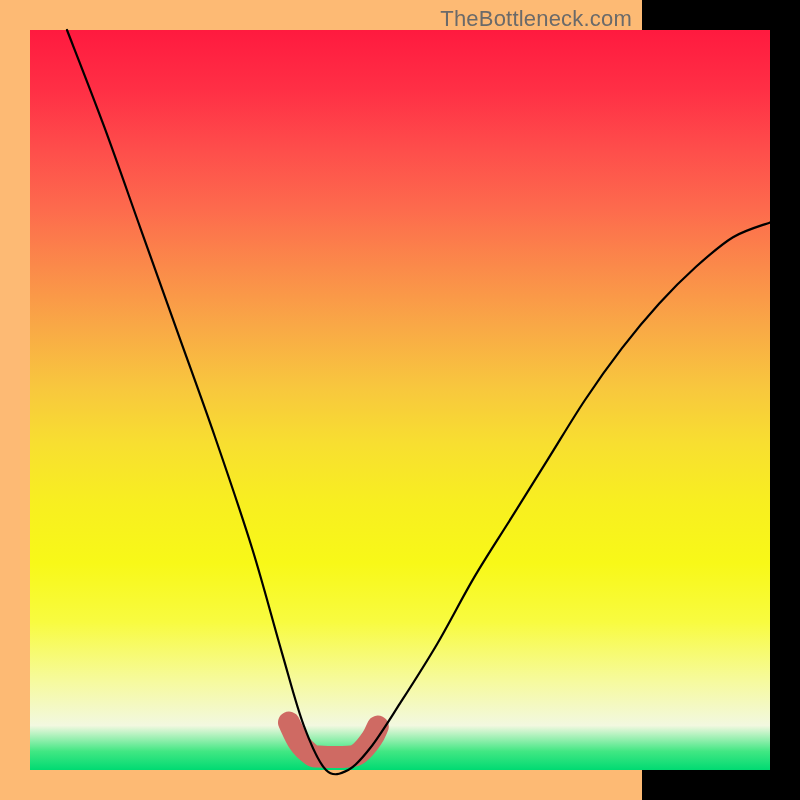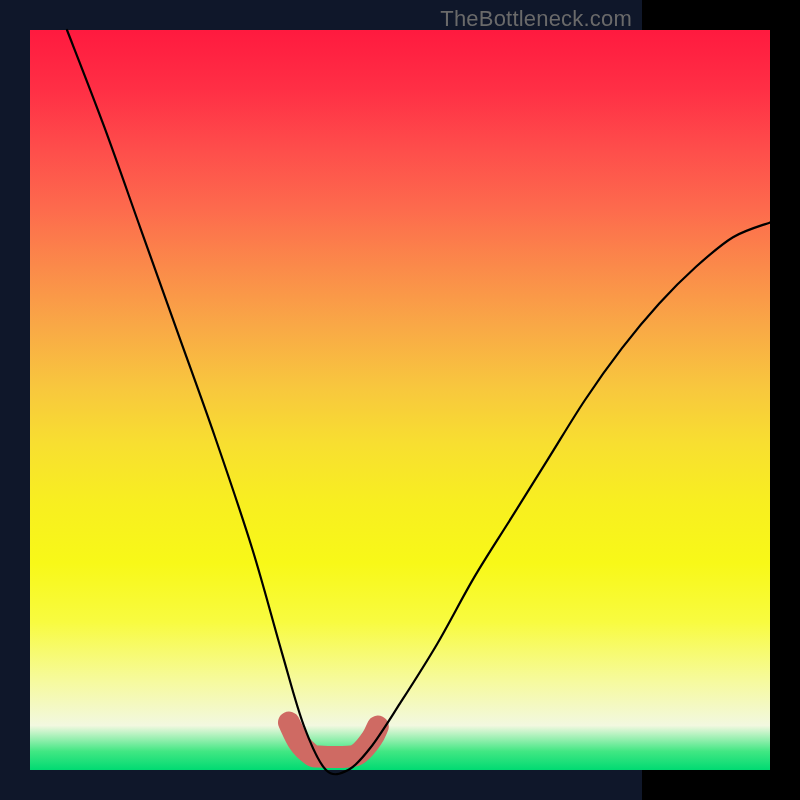--- a/index.html
+++ b/index.html
@@ -10,21 +10,21 @@
     background: #000;
     overflow: hidden;
     font-family: Arial, Helvetica, sans-serif;
   }
   .frame {
     position: absolute;
     left: 0;
     top: 0;
     width: 642px;
     height: 800px;
-    background: #0f172a;
+    background: #fdba74;
   }
   .plot {
     position: absolute;
     left: 30px;
     top: 30px;
     width: 740px;
     height: 740px;
     background: linear-gradient(to bottom,
       #ff1a3f 0%,
       #ff2f45 8%,

